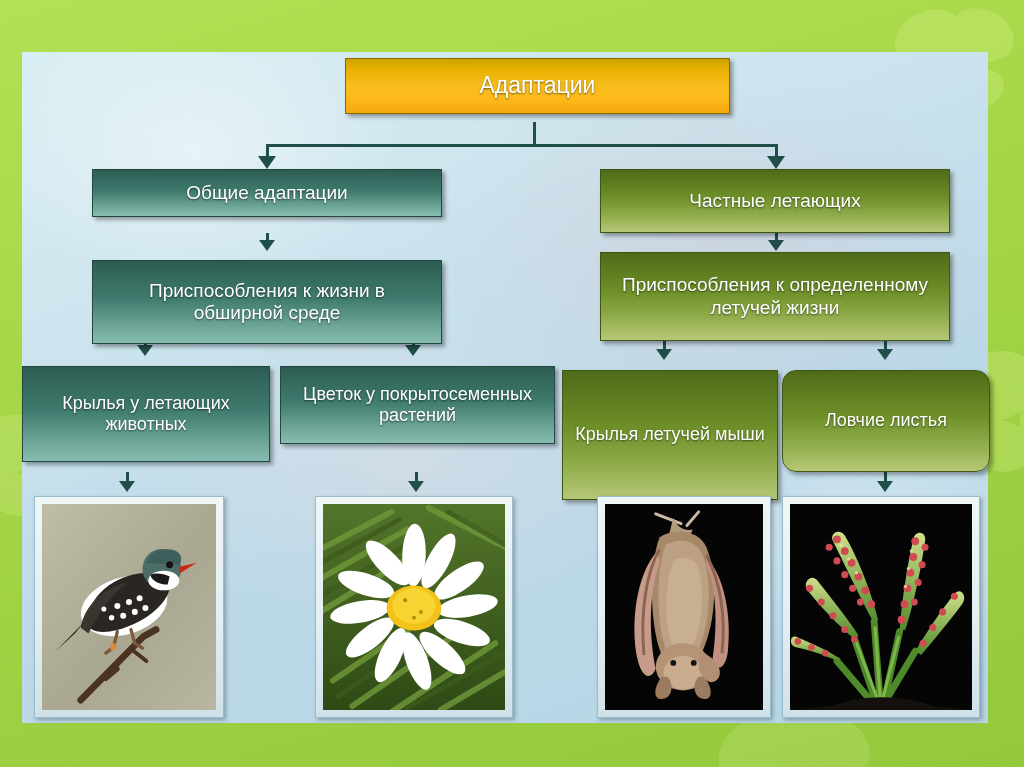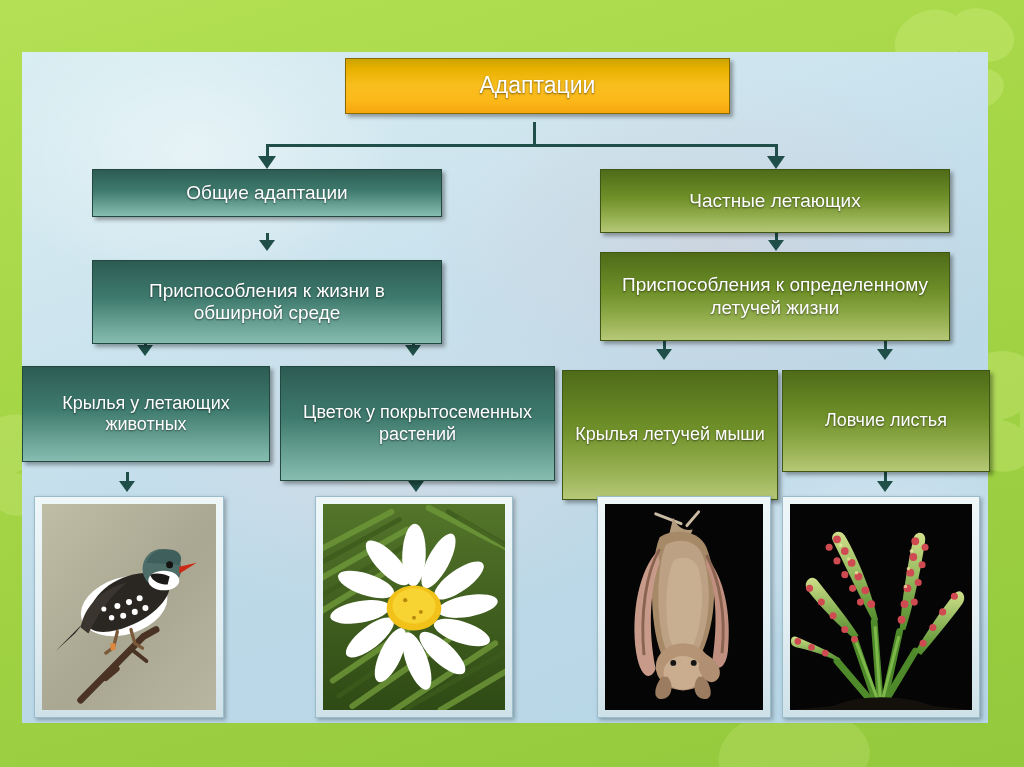--- a/index.html
+++ b/index.html
@@ -186,29 +186,29 @@
   </div>
 
   <div class="node n-olive" style="left:600px;top:252px;width:350px;height:89px;font-size:19px;">
     <span>Приспособления к определенному летучей жизни</span>
   </div>
 
   <div class="node n-teal" style="left:22px;top:366px;width:248px;height:96px;font-size:18px;">
     <span>Крылья у летающих животных</span>
   </div>
 
-  <div class="node n-teal" style="left:280px;top:366px;width:275px;height:115px;font-size:18px;">
+  <div class="node n-teal" style="left:280px;top:366px;width:275px;height:78px;font-size:18px;">
     <span>Цветок у покрытосеменных растений</span>
   </div>
 
   <div class="node n-olive" style="left:562px;top:370px;width:216px;height:130px;font-size:18px;">
     <span>Крылья летучей мыши</span>
   </div>
 
-  <div class="node n-olive" style="left:782px;top:370px;width:208px;height:102px;font-size:18px;">
+  <div class="node n-olive" style="left:782px;top:370px;width:208px;height:102px;font-size:18px;border-radius:14px;">
     <span>Ловчие листья</span>
   </div>
 
   <div class="photo" style="left:34px;top:496px;width:190px;height:222px;">
     <div class="pic pic-bird">
       <svg width="100%" height="100%" viewBox="0 0 180 210" preserveAspectRatio="none">
         <defs>
           <linearGradient id="bgB" x1="0" y1="0" x2="1" y2="1">
             <stop offset="0%" stop-color="#c0bda6"></stop>
               <stop offset="55%" stop-color="#a9a791"></stop>

